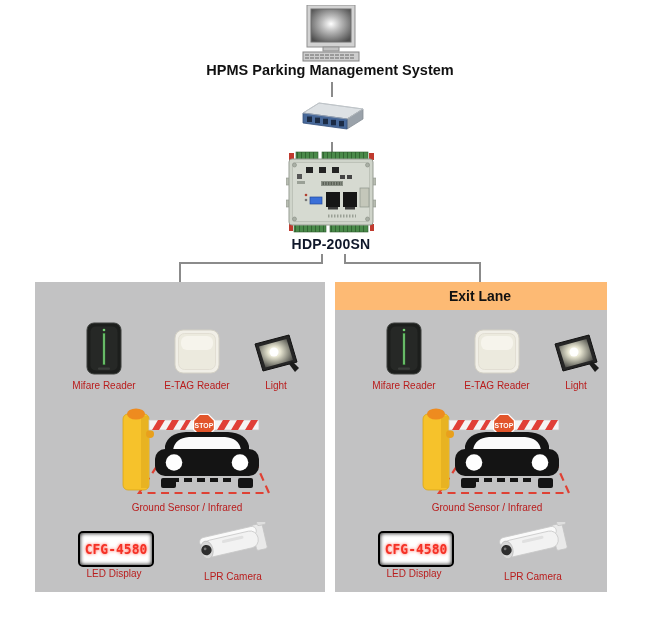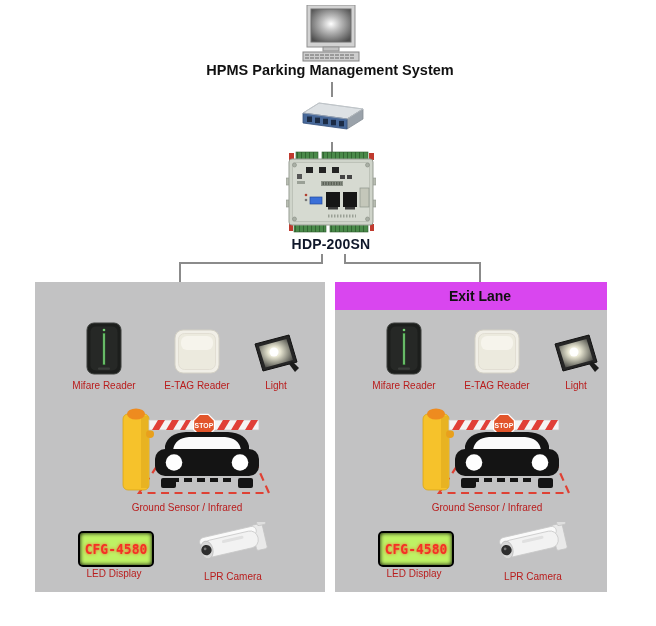--- a/index.html
+++ b/index.html
@@ -25,27 +25,27 @@
   .lane{
     position:absolute;top:282px;width:290px;height:310px;background:#c2c2c3;
   }
   .lane-entry{left:35px;}
   .lane-exit{left:335px;}
   .lane-header{
     position:absolute;top:0;left:0;right:0;height:28px;line-height:28px;
     text-align:center;font-size:14px;font-weight:bold;color:#111;
   }
   .lane-entry .lane-header{background:#9dbfe7;}
-  .lane-exit .lane-header{background:#d946ef;}
+  .lane-exit .lane-header{background:#fdba74;}
   .dev-label{
     position:absolute;transform:translateX(-50%);font-size:10px;color:#b91c1c;white-space:nowrap;
   }
   .led-box{
     position:absolute;left:43px;top:249px;width:72px;height:32px;
-    background:#bef264;border:2px solid #000;border-radius:5px;
+    background:#ffffff;border:2px solid #000;border-radius:5px;
     box-shadow:inset 0 0 4px #000;
     display:flex;align-items:center;justify-content:center;
   }
   .led-text{
     font-family:"DejaVu Sans Mono",monospace;font-weight:bold;font-size:13px;
     color:#f53126;letter-spacing:0px;white-space:nowrap;
     text-shadow:0 0 3px rgba(255,48,30,.85);
     transform:scaleY(1.1);
   }
   svg{display:block;}

